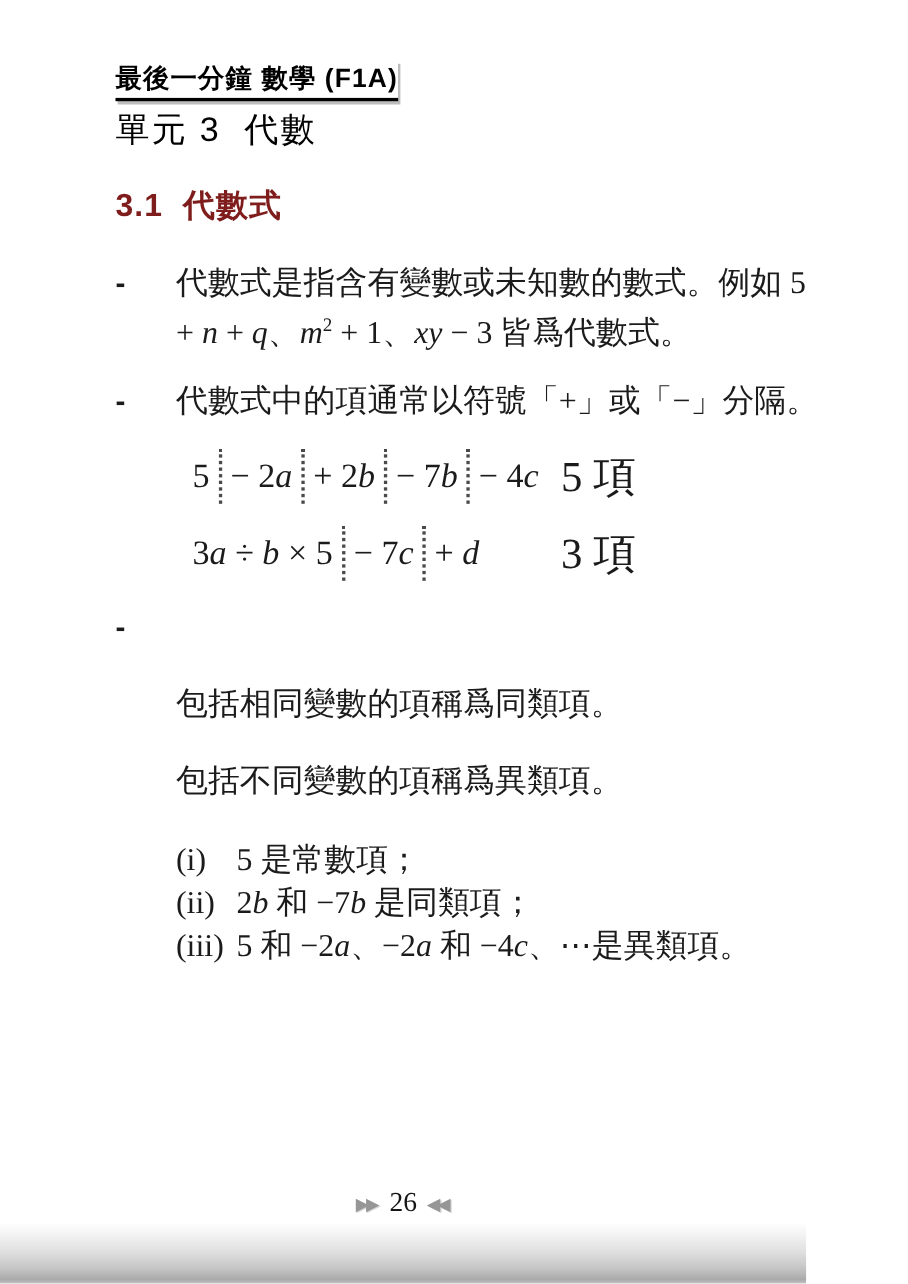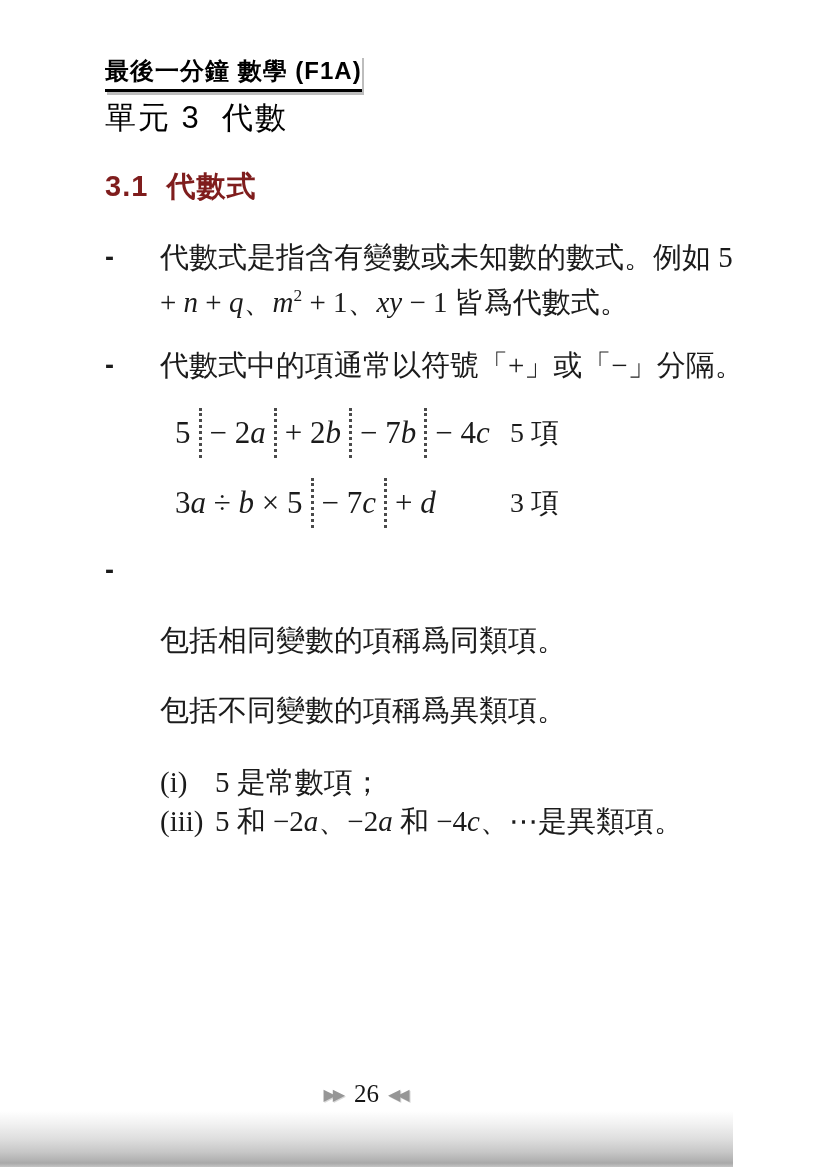--- a/index.html
+++ b/index.html
@@ -67,21 +67,21 @@
   .term { display: inline-block; }
   .term .it { font-style: italic; }
   .sep {
     display: inline-block; width: 0; height: 50px;
     border-left: 3px dotted #4a4a4a;
     margin: 0 8px;
   }
   .expr-label {
     position: absolute; left: 405px; top: 50%;
     transform: translateY(-50%);
-    font-size: 28px; white-space: pre;
+    font-size: 39px; white-space: pre;
   }
 
   
   .intro-block { position: absolute; left: 160px; top: 763px; }
   .iline { display: flex; font-size: 29px; line-height: 39px; white-space: pre; }
   .imarker { flex: 0 0 55px; width: 55px; }
   .isegs { white-space: pre; }
   .isegs .it, .iline .it { font-style: italic; }
 
   
@@ -114,21 +114,21 @@
     <span class="header-title">最後一分鐘 數學 (F1A)</span>
   </div>
 
   <div class="unit-title">單元 3  代數</div>
   <div class="section-title">3.1  代數式</div>
 
   <div class="bullet" style="top:238px">
     <span class="marker">-</span>
     <div class="btext">
       <div class="line"><span>代數式是指含有變數或未知數的數式。例如 5</span><span class="it">m</span></div>
-      <div class="line"><span>+ </span><span class="it">n</span><span> + </span><span class="it">q</span><span>、</span><span class="it">m</span><sup>2</sup><span> + 1、</span><span class="it">xy</span><span> − 1 皆爲代數式。</span></div>
+      <div class="line"><span>+ </span><span class="it">n</span><span> + </span><span class="it">q</span><span>、</span><span class="it">m</span><sup>2</sup><span> + 1、</span><span class="it">xy</span><span> − 3 皆爲代數式。</span></div>
     </div>
   </div>
 
   <div class="bullet" style="top:346px">
     <span class="marker">-</span>
     <div class="btext">
       <div class="line"><span>代數式中的項通常以符號「+」或「−」分隔。</span></div>
     </div>
   </div>
 
@@ -164,20 +164,24 @@
 
   <div class="para line" style="top:691px"><span>包括不同變數的項稱爲異類項。</span></div>
   <div class="para line" style="top:621px"><span>包括相同變數的項稱爲同類項。</span></div>
 
   <div class="intro-block">
     <div class="iline">
       <span class="imarker">(i)</span>
       <span class="isegs"><span>5 是常數項；</span></span>
     </div>
     <div class="iline">
+      <span class="imarker">(ii)</span>
+      <span class="isegs"><span>2</span><span class="it">b</span><span> 和 −7</span><span class="it">b</span><span> 是同類項；</span></span>
+    </div>
+    <div class="iline">
       <span class="imarker">(iii)</span>
       <span class="isegs"><span>5 和 −2</span><span class="it">a</span><span>、−2</span><span class="it">a</span><span> 和 −4</span><span class="it">c</span><span>、⋯是異類項。</span></span>
     </div>
   </div>
 
   <div class="footer">
     <span class="arrow">▶▶</span>
     <span class="page-num">26</span>
     <span class="arrow">◀◀</span>
   </div>

